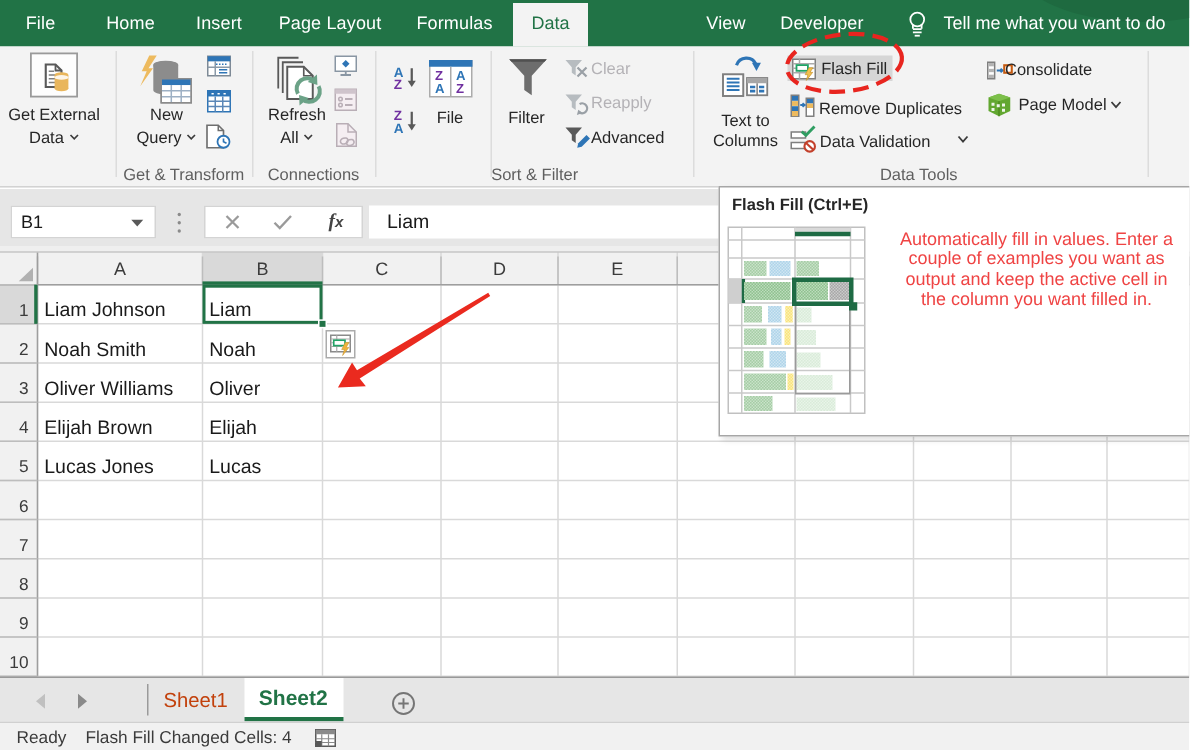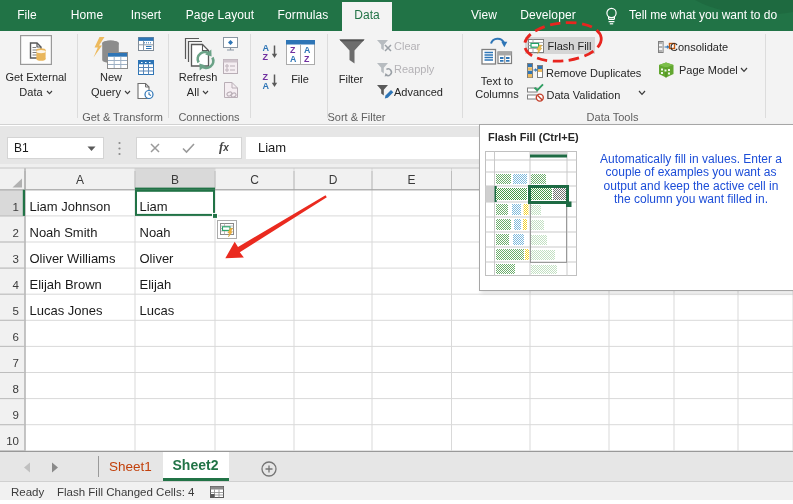--- a/index.html
+++ b/index.html
@@ -333,21 +333,21 @@
     </svg>
 <svg style="left:216.5px;top:219.5px;" width="20" height="19" viewBox="0 0 20 19">
 <rect x="0.5" y="0.5" width="19" height="18" fill="#fff" stroke="#ababab"></rect>
 <rect x="3.5" y="3.5" width="13" height="11" fill="#fff" stroke="#8a8a8a"></rect>
 <path d="M3.5 6 H16.5 M3.5 8.5 H16.5 M3.5 11 H11 M7.5 3.5 V14.5" stroke="#ababab" stroke-width="0.8"></path>
 <rect x="5.5" y="6.8" width="7.5" height="3.6" fill="#fff" stroke="#21a366" stroke-width="1.1"></rect>
 <path d="M13.2 8.3 L10.8 13 L12.6 13 L11.4 17 L15.6 11.6 L13.8 11.6 L15.7 8.3 Z" fill="#f0b43c" stroke="#c9962f" stroke-width="0.4"></path>
 </svg>
 <div class="abs" style="left:479px;top:124px;width:315px;height:167px;background:#fff;border:1px solid #a6a6a6;box-shadow:2px 2px 4px rgba(0,0,0,0.12);"></div>
 <div class="abs" style="left:488px;top:131px;font-size:11px;font-weight:bold;color:#262626;">Flash Fill (Ctrl+E)</div>
-<div class="abs" style="left:595px;top:153px;width:192px;font-size:12px;color:#1d4ed8;line-height:13.4px;">Automatically fill in values. Enter a couple of examples you want as output and keep the active cell in the column you want filled in.</div>
+<div class="abs" style="left:595px;top:153px;width:192px;font-size:12px;color:#ef4444;line-height:13.4px;">Automatically fill in values. Enter a couple of examples you want as output and keep the active cell in the column you want filled in.</div>
 <svg style="left:485px;top:149px;" width="95" height="128" viewBox="0 0 95 128">
       <defs>
         <pattern id="pg" width="2" height="2" patternUnits="userSpaceOnUse">
           <rect width="2" height="2" fill="#fff"></rect>
           <rect width="1" height="1" fill="#6cae6c"></rect>
           <rect x="1" y="1" width="1" height="1" fill="#6cae6c"></rect>
         </pattern>
         <pattern id="pG" width="2" height="2" patternUnits="userSpaceOnUse">
           <rect width="2" height="2" fill="#fff"></rect>
           <rect width="1" height="1" fill="#479b47"></rect>

